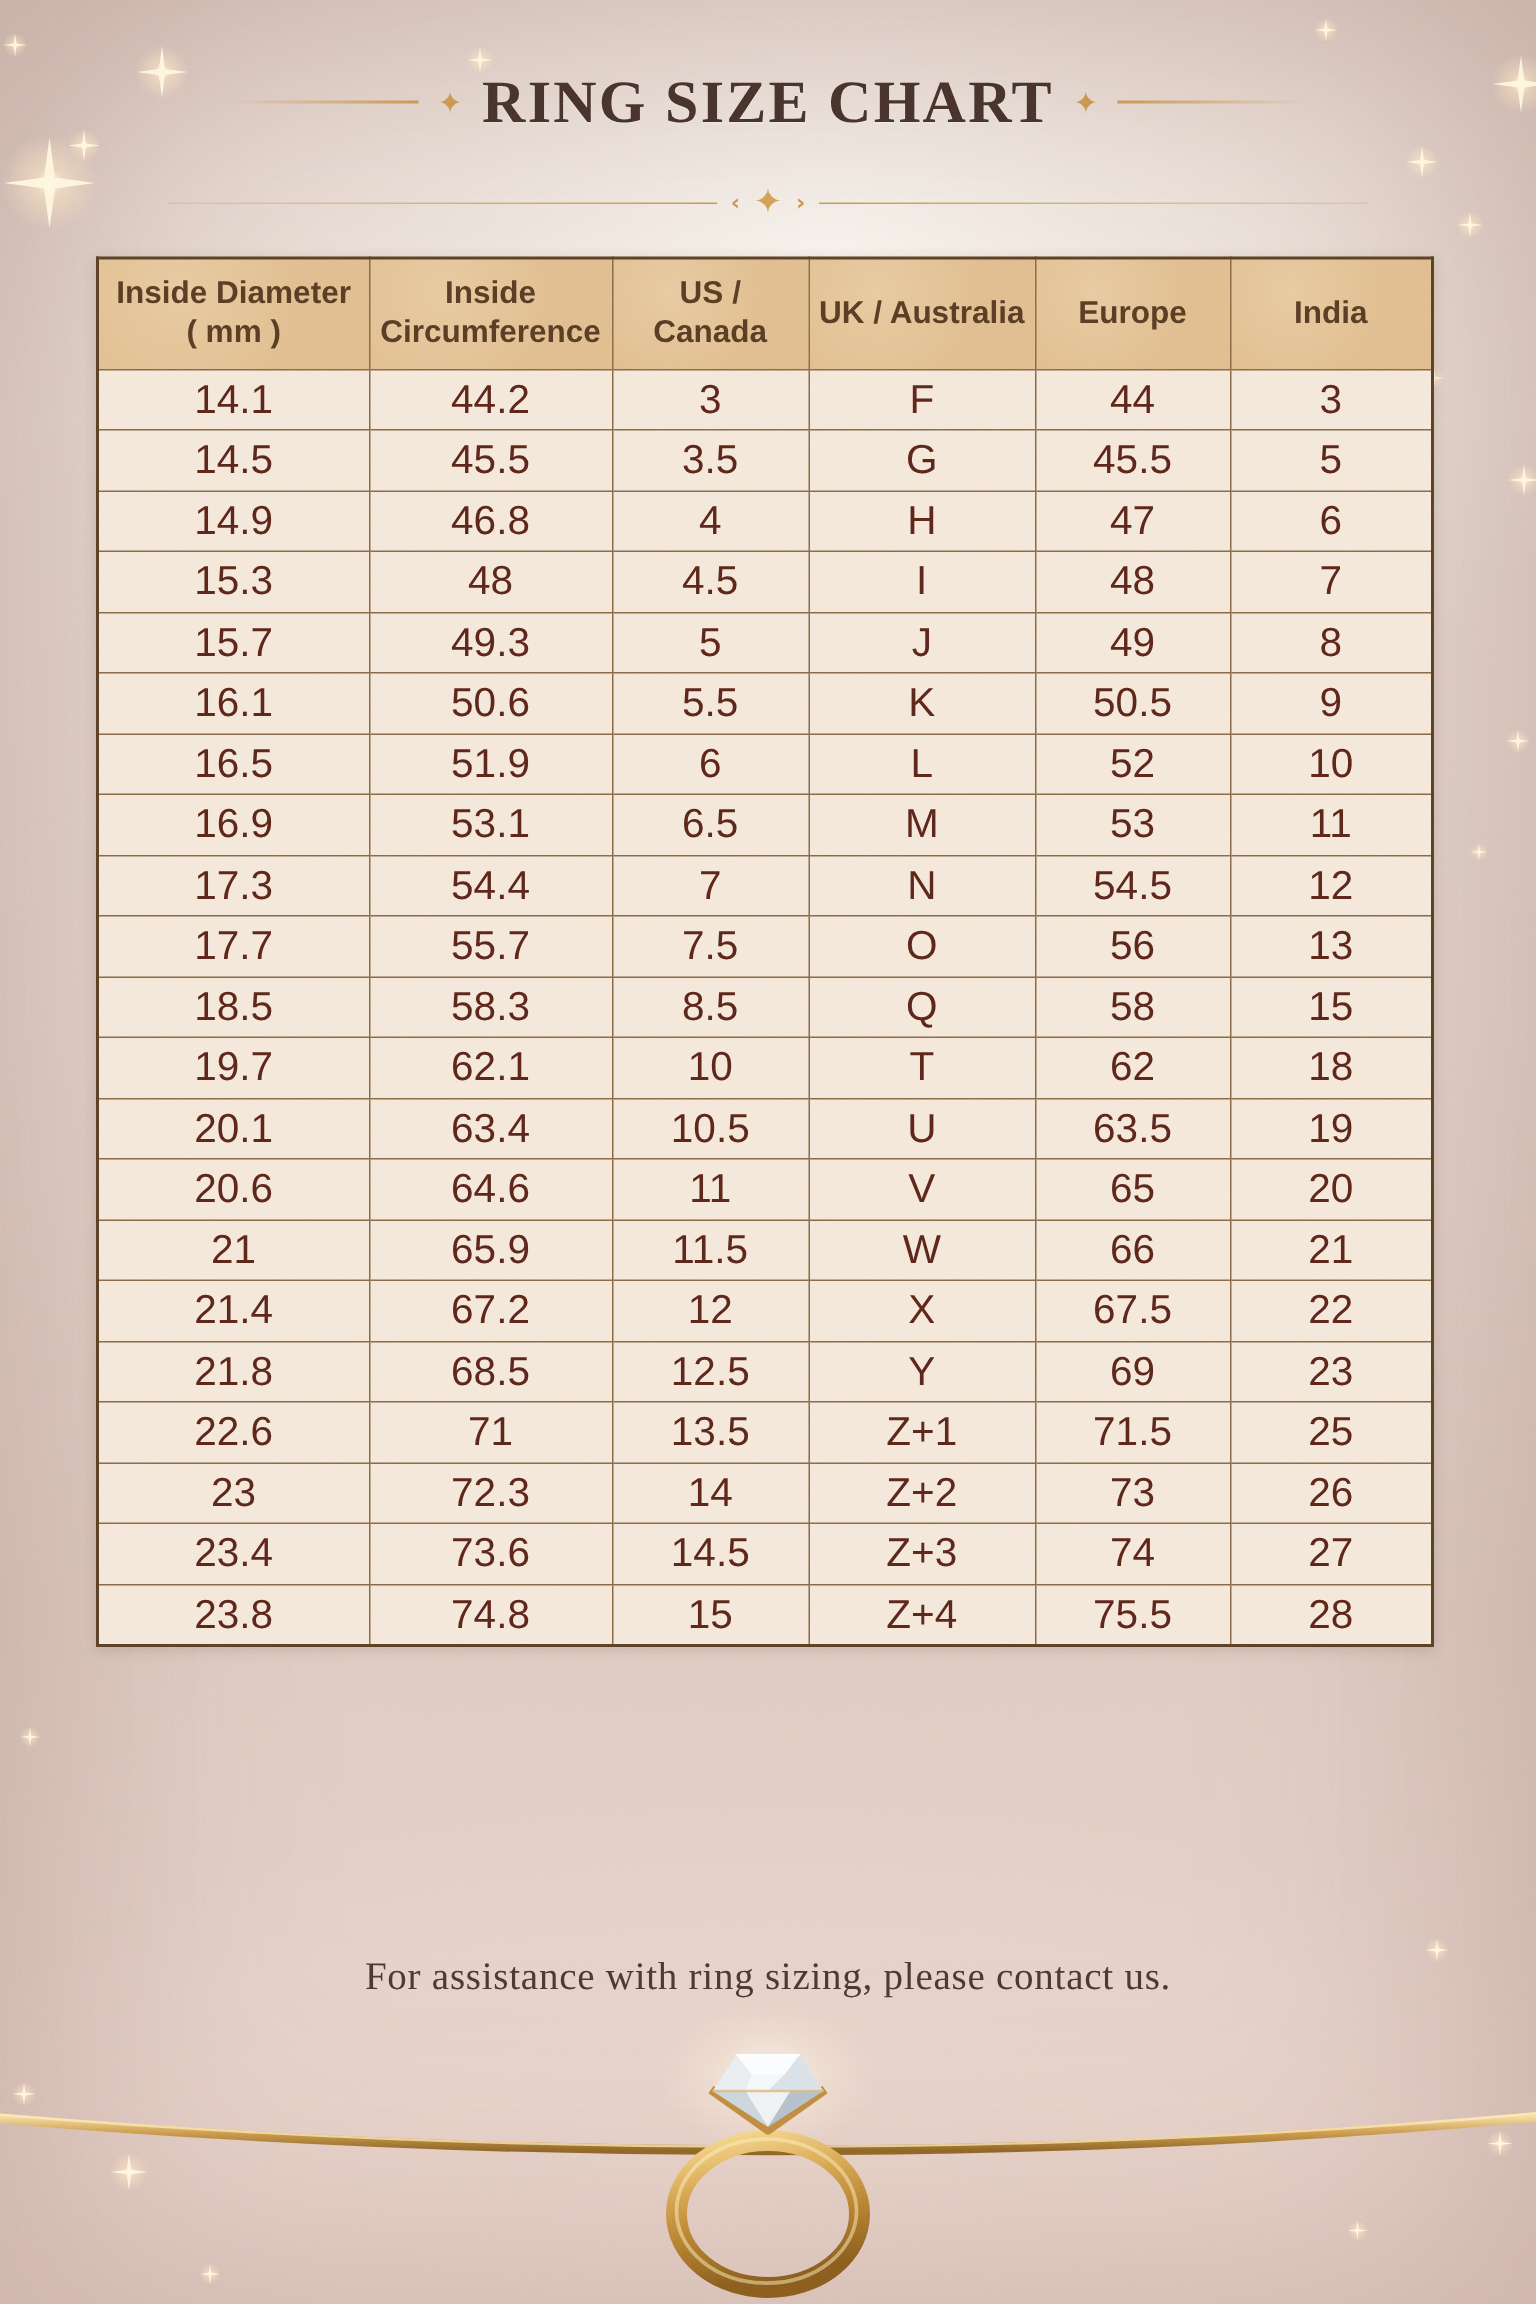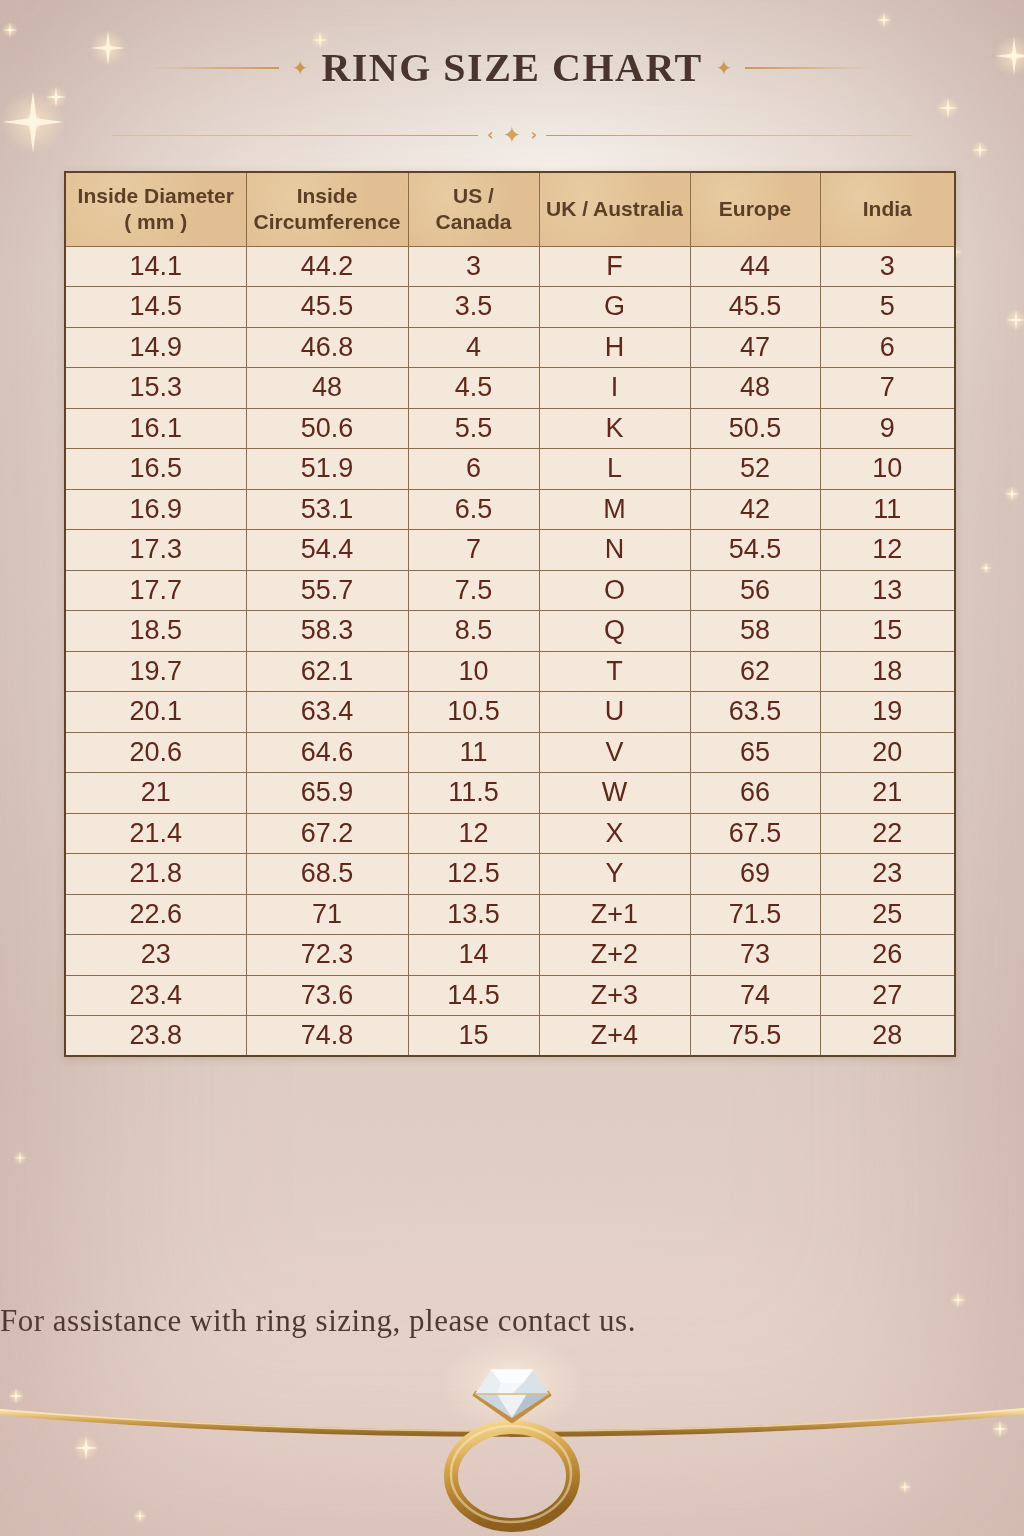--- a/index.html
+++ b/index.html
@@ -68,22 +68,22 @@
     border:1.6px solid var(--border);vertical-align:middle;padding:2px 6px;
     background-image:radial-gradient(circle at 30% 30%, rgba(255,240,210,.25), rgba(0,0,0,0) 60%);
   }
   td{
     height:40.5px;background:var(--cell_bg);color:var(--cell_text);
     font-size:27px;text-align:center;vertical-align:middle;
     border:1.6px solid var(--border);padding:0 4px;line-height:1;
   }
   
   .note{
-    position:absolute;top:1303px;left:0;right:0;z-index:4;text-align:left;
-    font-family:"Liberation Serif",serif;font-size:31px;color:var(--note_text);
+    position:absolute;top:1303px;left:0;right:0;z-index:4;text-align:center;
+    font-family:"Liberation Serif",serif;font-size:26px;color:var(--note_text);
     letter-spacing:.5px;
   }
   .swoosh{position:absolute;left:0;top:1390px;z-index:5;}
   .ring{position:absolute;left:402px;top:1338px;z-index:6;}
   .grain{position:absolute;inset:0;z-index:9;pointer-events:none;mix-blend-mode:soft-light;opacity:.55;}
 </style>
 </head>
 <body>
 
 <div class="page">
@@ -234,41 +234,49 @@
           </tr>
           <tr>
             <td>15.3</td>
             <td>48</td>
             <td>4.5</td>
             <td>I</td>
             <td>48</td>
             <td>7</td>
           </tr>
           <tr>
+            <td>15.7</td>
+            <td>49.3</td>
+            <td>5</td>
+            <td>J</td>
+            <td>49</td>
+            <td>8</td>
+          </tr>
+          <tr>
             <td>16.1</td>
             <td>50.6</td>
             <td>5.5</td>
             <td>K</td>
             <td>50.5</td>
             <td>9</td>
           </tr>
           <tr>
             <td>16.5</td>
             <td>51.9</td>
             <td>6</td>
             <td>L</td>
             <td>52</td>
             <td>10</td>
           </tr>
           <tr>
             <td>16.9</td>
             <td>53.1</td>
             <td>6.5</td>
             <td>M</td>
-            <td>42</td>
+            <td>53</td>
             <td>11</td>
           </tr>
           <tr>
             <td>17.3</td>
             <td>54.4</td>
             <td>7</td>
             <td>N</td>
             <td>54.5</td>
             <td>12</td>
           </tr>

